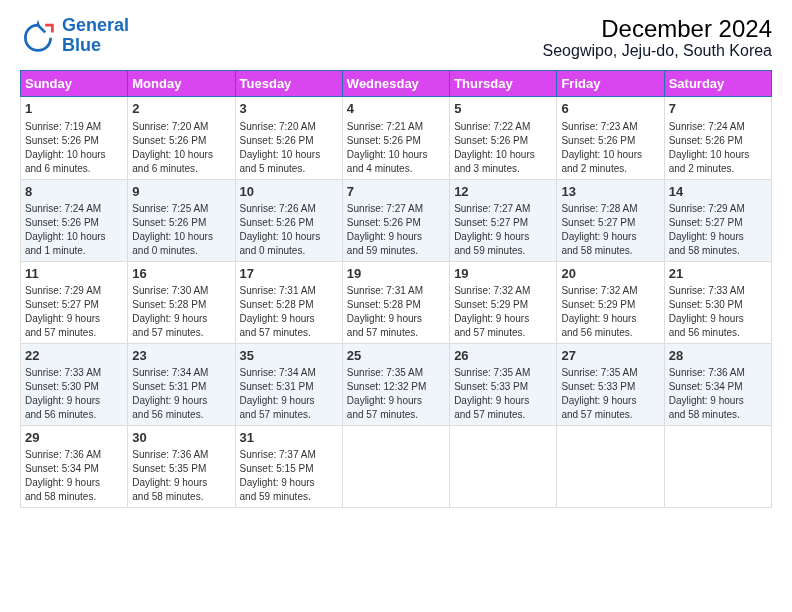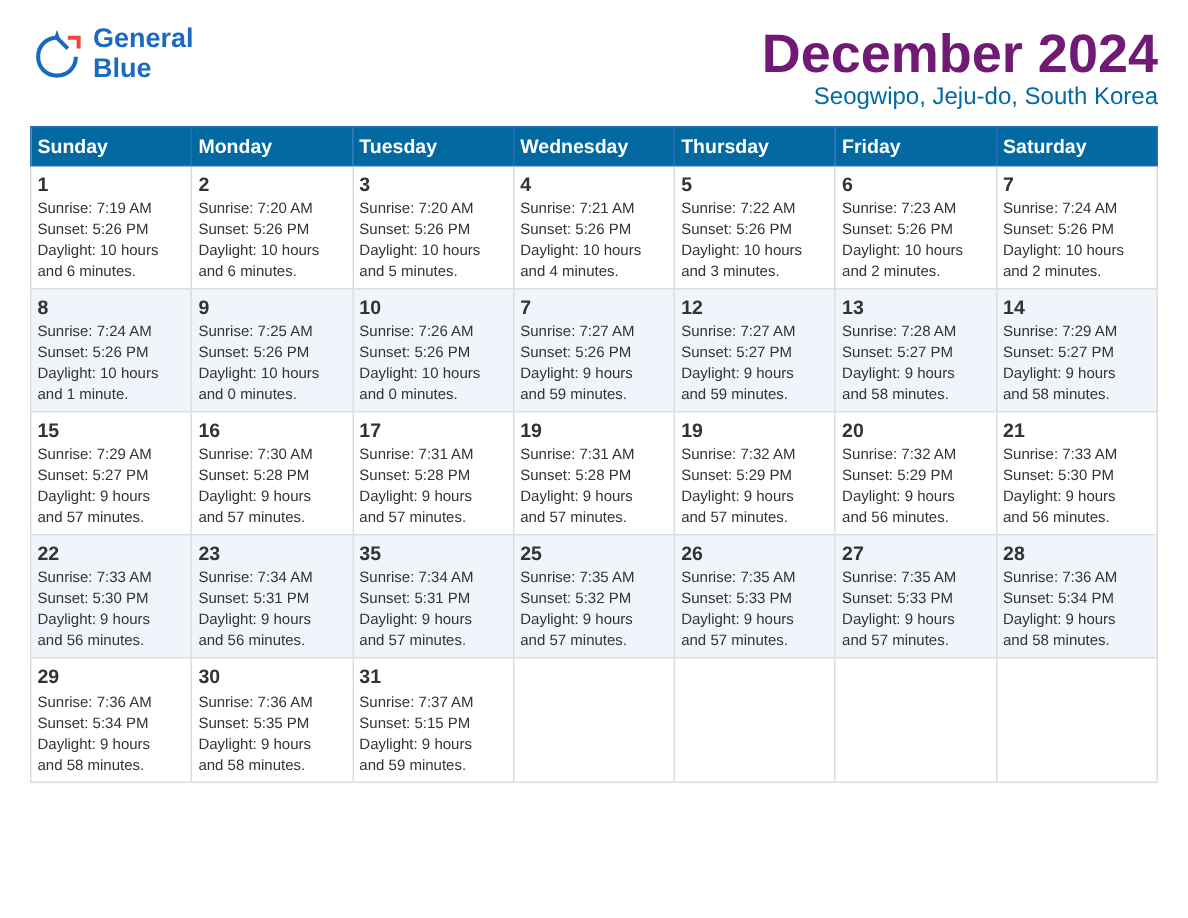--- a/index.html
+++ b/index.html
@@ -36,36 +36,36 @@
       color: #1a6bbf;
     }
     .logo-icon {
       width: 36px;
       height: 36px;
     }
     .title-block {
       text-align: right;
     }
     .main-title {
-      font-size: 36px;
-      font-weight: bold;
-      color: #701a75;
+      font-size: 24px;
+      font-weight: normal;
+      color: #000000;
       line-height: 1.1;
     }
     .subtitle {
       font-size: 16px;
-      color: #0369a1;
+      color: #0f172a;
     }
     table {
       width: 100%;
       border-collapse: collapse;
       font-size: 10.5px;
     }
     thead tr th {
-      background: #0369a1;
+      background: #d946ef;
       color: #fff;
       padding: 5px 4px;
       text-align: left;
       font-size: 13px;
       font-weight: bold;
       border: 1px solid #2a6ebb;
     }
     tbody tr {
       border-bottom: 1px solid #ccc;
     }
@@ -225,21 +225,21 @@
           <td>
             <span class="day-num">14</span>
             <div>Sunrise: 7:29 AM</div>
             <div>Sunset: 5:27 PM</div>
             <div>Daylight: 9 hours</div>
             <div>and 58 minutes.</div>
           </td>
         </tr>
         <tr>
           <td>
-            <span class="day-num">15</span>
+            <span class="day-num">11</span>
             <div>Sunrise: 7:29 AM</div>
             <div>Sunset: 5:27 PM</div>
             <div>Daylight: 9 hours</div>
             <div>and 57 minutes.</div>
           </td>
           <td>
             <span class="day-num">16</span>
             <div>Sunrise: 7:30 AM</div>
             <div>Sunset: 5:28 PM</div>
             <div>Daylight: 9 hours</div>
@@ -299,21 +299,21 @@
           <td>
             <span class="day-num">35</span>
             <div>Sunrise: 7:34 AM</div>
             <div>Sunset: 5:31 PM</div>
             <div>Daylight: 9 hours</div>
             <div>and 57 minutes.</div>
           </td>
           <td>
             <span class="day-num">25</span>
             <div>Sunrise: 7:35 AM</div>
-            <div>Sunset: 5:32 PM</div>
+            <div>Sunset: 12:32 PM</div>
             <div>Daylight: 9 hours</div>
             <div>and 57 minutes.</div>
           </td>
           <td>
             <span class="day-num">26</span>
             <div>Sunrise: 7:35 AM</div>
             <div>Sunset: 5:33 PM</div>
             <div>Daylight: 9 hours</div>
             <div>and 57 minutes.</div>
           </td>

